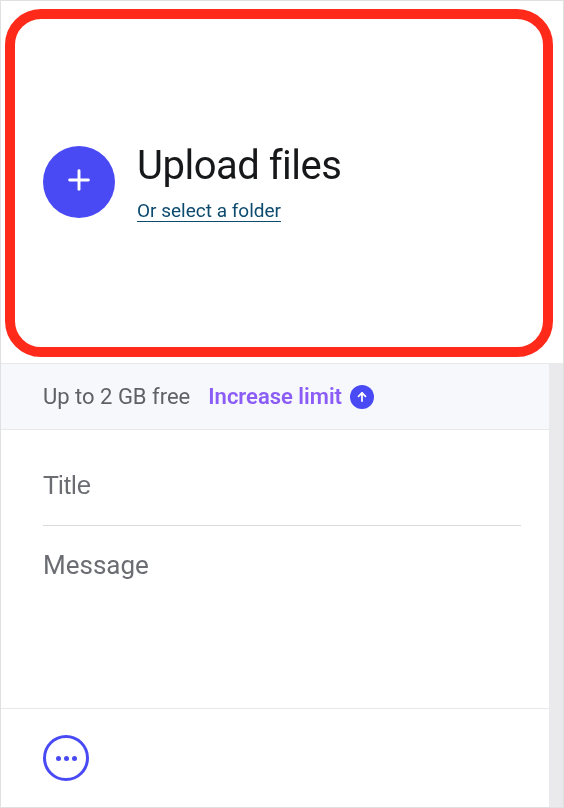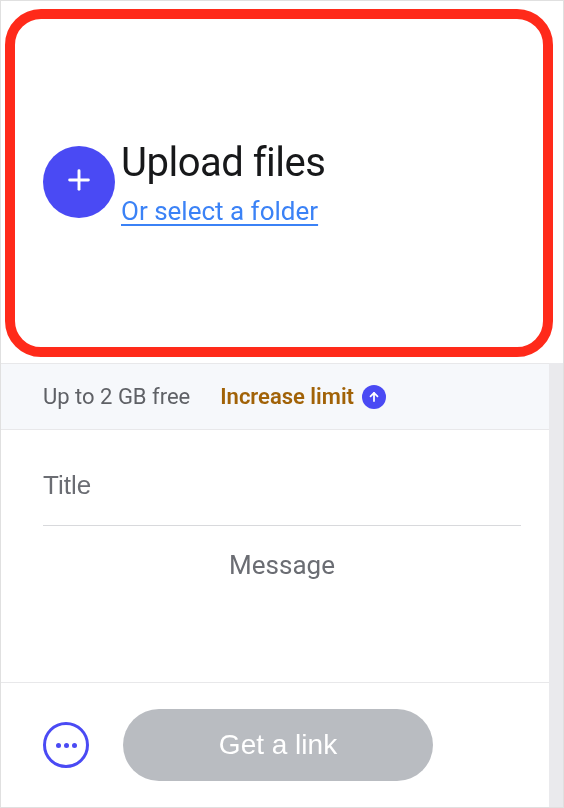--- a/index.html
+++ b/index.html
@@ -38,21 +38,21 @@
       left: 4px;
       right: 10px;
       height: 348px;
       border: 10px solid #ff2a1a;
       border-radius: 36px;
       pointer-events: none;
     }
     .upload-inner {
       display: flex;
       align-items: center;
-      gap: 6px;
+      gap: 22px;
       padding-left: 42px;
     }
     .plus-circle {
       width: 72px;
       height: 72px;
       border-radius: 50%;
       background: #4a4af4;
       display: flex;
       align-items: center;
       justify-content: center;
@@ -67,49 +67,48 @@
       flex-direction: column;
       gap: 2px;
     }
     .upload-title {
       font-size: 40px;
       font-weight: 400;
       color: #17181a;
       letter-spacing: -0.5px;
     }
     .upload-sub {
-      font-size: 26px;
-      color: #3b82f6;
+      font-size: 19px;
+      color: #0c4a6e;
       text-decoration: underline;
       text-underline-offset: 4px;
       cursor: pointer;
       margin-top: 8px;
     }
     .limit-bar {
       background: #f6f8fb;
       padding: 20px 42px;
       display: flex;
       align-items: center;
       gap: 18px;
       border-top: 1px solid #e8e8ea;
       border-bottom: 1px solid #e8e8ea;
     }
     .limit-text {
       font-size: 22px;
       color: #5f6166;
     }
     .increase-link {
       font-size: 22px;
-      color: #a16207;
+      color: #8b5cf6;
       font-weight: 600;
       display: inline-flex;
       align-items: flex-end;
       gap: 8px;
       cursor: pointer;
-      margin-left: 12px;
     }
     .increase-badge {
       width: 24px;
       height: 24px;
       border-radius: 50%;
       background: #4a4af4;
       display: inline-flex;
       align-items: center;
       justify-content: center;
     }
@@ -137,21 +136,20 @@
     .field-textarea {
       width: 100%;
       border: none;
       font-size: 26px;
       color: #0f172a;
       padding: 24px 0;
       outline: none;
       background: transparent;
       resize: none;
       font-family: inherit;
-      text-align: center;
     }
     .field-textarea::placeholder {
       color: #6b6d73;
     }
     .bottom-bar {
       border-top: 1px solid #e8e8ea;
       padding: 26px 42px;
       display: flex;
       align-items: center;
       gap: 34px;
@@ -241,18 +239,17 @@
   </div>
 
   <div class="bottom-bar">
     <div class="more-button">
       <span class="dots">
         <span class="dot"></span>
           <span class="dot"></span>
           <span class="dot"></span>
       </span>
     </div>
-    <button class="link-button">Get a link</button>
   </div>
 
   <div class="scrollbar-hint"></div>
 
 </div>
 
 </body></html>

